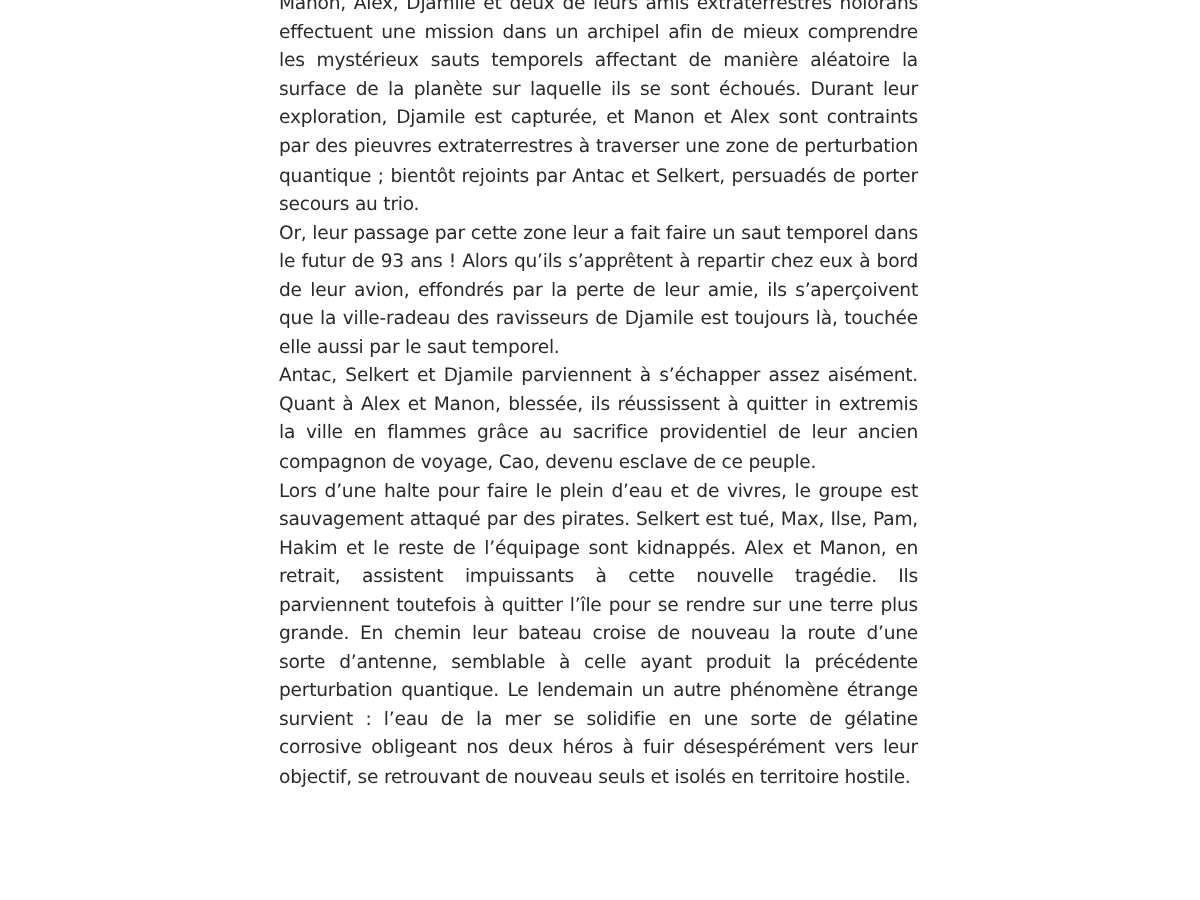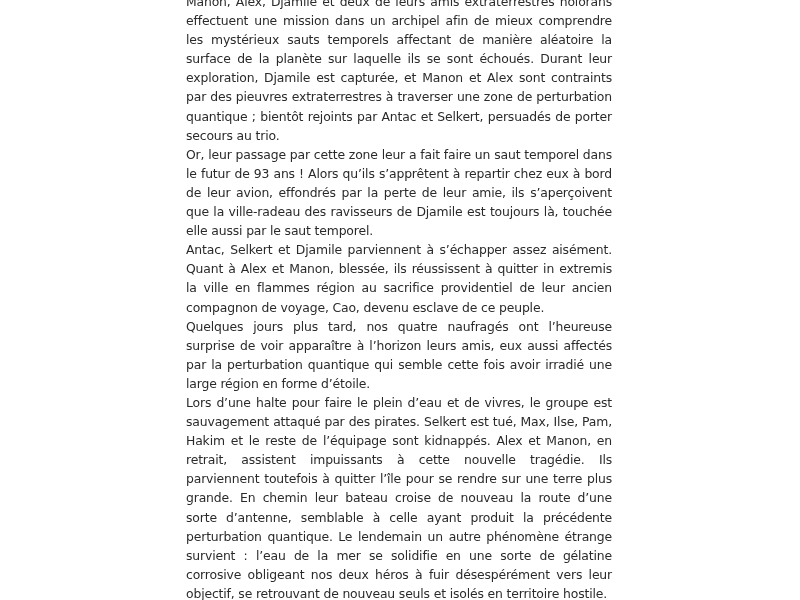--- a/index.html
+++ b/index.html
@@ -21,16 +21,15 @@
     text-align: justify;
     hyphens: none;
   }
 </style>
 </head>
 <body>
 
 <div class="page">
   <p class="para">Manon, Alex, Djamile et deux de leurs amis extraterrestres holorans effectuent une mission dans un archipel afin de mieux comprendre les mystérieux sauts temporels affectant de manière aléatoire la surface de la planète sur laquelle ils se sont échoués. Durant leur exploration, Djamile est capturée, et Manon et Alex sont contraints par des pieuvres extraterrestres à traverser une zone de perturbation quantique ; bientôt rejoints par Antac et Selkert, persuadés de porter secours au trio.</p>
   <p class="para">Or, leur passage par cette zone leur a fait faire un saut temporel dans le futur de 93 ans ! Alors qu’ils s’apprêtent à repartir chez eux à bord de leur avion, effondrés par la perte de leur amie, ils s’aperçoivent que la ville-radeau des ravisseurs de Djamile est toujours là, touchée elle aussi par le saut temporel.</p>
-  <p class="para">Antac, Selkert et Djamile parviennent à s’échapper assez aisément. Quant à Alex et Manon, blessée, ils réussissent à quitter in extremis la ville en flammes région au sacrifice providentiel de leur ancien compagnon de voyage, Cao, devenu esclave de ce peuple.</p>
-  <p class="para">Quelques jours plus tard, nos quatre naufragés ont l’heureuse surprise de voir apparaître à l’horizon leurs amis, eux aussi affectés par la perturbation quantique qui semble cette fois avoir irradié une large région en forme d’étoile.</p>
+  <p class="para">Antac, Selkert et Djamile parviennent à s’échapper assez aisément. Quant à Alex et Manon, blessée, ils réussissent à quitter in extremis la ville en flammes grâce au sacrifice providentiel de leur ancien compagnon de voyage, Cao, devenu esclave de ce peuple.</p>
   <p class="para">Lors d’une halte pour faire le plein d’eau et de vivres, le groupe est sauvagement attaqué par des pirates. Selkert est tué, Max, Ilse, Pam, Hakim et le reste de l’équipage sont kidnappés. Alex et Manon, en retrait, assistent impuissants à cette nouvelle tragédie. Ils parviennent toutefois à quitter l’île pour se rendre sur une terre plus grande. En chemin leur bateau croise de nouveau la route d’une sorte d’antenne, semblable à celle ayant produit la précédente perturbation quantique. Le lendemain un autre phénomène étrange survient : l’eau de la mer se solidifie en une sorte de gélatine corrosive obligeant nos deux héros à fuir désespérément vers leur objectif, se retrouvant de nouveau seuls et isolés en territoire hostile.</p>
 </div>
 
 </body></html>

